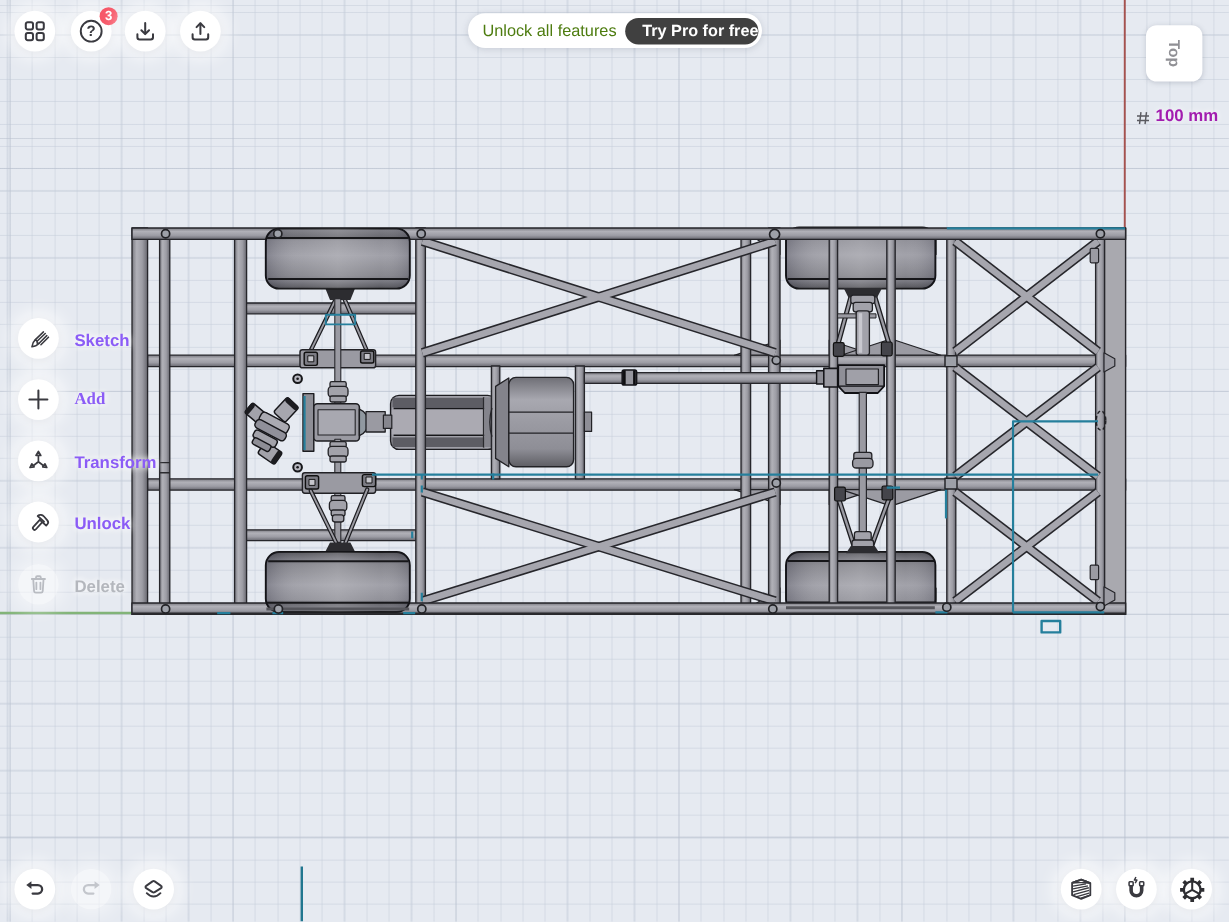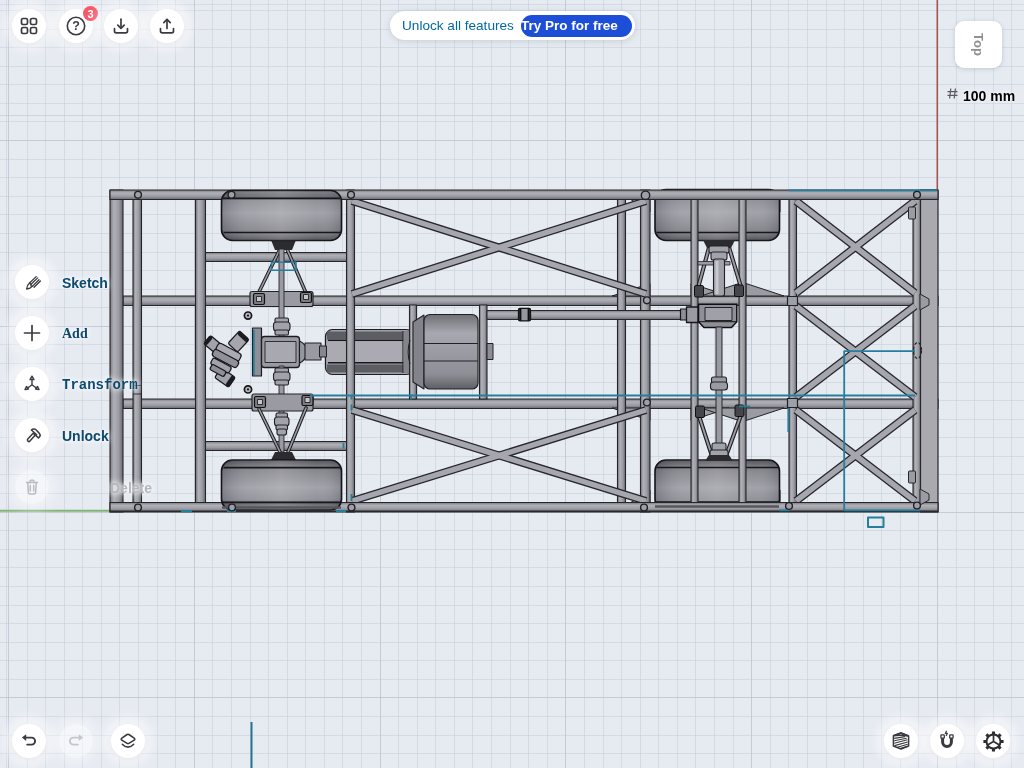--- a/index.html
+++ b/index.html
@@ -15,43 +15,43 @@
     repeating-linear-gradient(to bottom, rgba(195,203,216,0.5) 0 1px, transparent 1px 18.58px);
   background-position: 8px 0, 0 140px, 8px 0, 0 10px;
 }
 .btn {
   position:absolute; width:34px; height:34px; border-radius:50%;
   background:#fff; box-shadow:0 0 14px 6px rgba(255,255,255,0.75), 0 1px 5px rgba(90,100,120,0.25);
   display:flex; align-items:center; justify-content:center;
 }
 .btn.faded { background:rgba(255,255,255,0.55); box-shadow:0 0 14px 6px rgba(255,255,255,0.45); }
 .label {
-  position:absolute; font-size:14px; font-weight:700; color:#0c4a6e;
+  position:absolute; font-size:14px; font-weight:700; color:#8b5cf6;
   text-shadow:0 0 5px #fff, 0 0 8px #fff; white-space:nowrap;
 }
 #canvas { position:absolute; left:0; top:0; }
 #toppill {
   position:absolute; left:390px; top:11px; width:245px; height:29px;
   background:#fff; border-radius:15px; display:flex; align-items:center;
   box-shadow:0 1px 6px rgba(90,100,120,0.22);
 }
-#toppill .t1 { font-size:13.6px; color:#0369a1; margin-left:12px; }
+#toppill .t1 { font-size:13.6px; color:#4d7c0f; margin-left:12px; }
 #toppill .t2 {
-  position:absolute; right:3px; top:3.5px; height:22px; line-height:22px; width:111px; text-align:left;
-  background:#1d4ed8; border-radius:11px; color:#fff; font-size:13.5px; font-weight:700;
+  position:absolute; right:3px; top:3.5px; height:22px; line-height:22px; width:111px; text-align:right;
+  background:#404040; border-radius:11px; color:#fff; font-size:13.5px; font-weight:700;
 }
 #viewcube {
   position:absolute; left:955px; top:21px; width:47px; height:47px;
   background:#fff; border-radius:9px; box-shadow:0 1px 4px rgba(90,100,120,0.25);
   display:flex; align-items:center; justify-content:center;
 }
 #viewcube span { transform:rotate(90deg); font-size:13px; font-weight:700; color:#909095; }
 #gridlabel {
-  position:absolute; left:947px; top:88px; font-size:14px; font-weight:600; color:#000000;
-  display:flex; align-items:flex-start; text-shadow:0 0 5px #fff;
+  position:absolute; left:947px; top:88px; font-size:14px; font-weight:600; color:#a21caf;
+  display:flex; align-items:flex-end; text-shadow:0 0 5px #fff;
 }
 #badge {
   position:absolute; left:83px; top:6px; width:15px; height:15px; border-radius:50%;
   background:#f75768; color:#fff; font-size:11px; font-weight:700;
   display:flex; align-items:center; justify-content:center;
 }
 </style>
 </head>
 <body>
 <svg id="canvas" width="1024" height="768" viewBox="0 0 1024 768">
@@ -466,39 +466,39 @@
 </div>
 <div class="label" style="left:62px;top:325.5px;font-family:Liberation Serif, serif;">Add</div>
 <div class="btn" style="left:15px;top:367px;">
 <svg width="22" height="22" viewBox="0 0 22 22" fill="none" stroke="#3a3a40" stroke-width="1.4" stroke-linejoin="round">
 <path d="M11 11.8V6.5M11 11.8 6.4 15.3M11 11.8l4.6 3.5"></path>
 <path d="M9 6.5h4L11 3.2z"></path>
 <path d="M5.5 13.5 4 16.6 7.4 16z"></path>
 <path d="M16.5 13.5 18 16.6 14.6 16z"></path>
 </svg>
 </div>
-<div class="label" style="left:62px;top:376.5px;font-family:Liberation Mono, monospace;">Transform</div>
+<div class="label" style="left:62px;top:376.5px;">Transform</div>
 <div class="btn" style="left:15px;top:418px;">
 <svg width="21" height="21" viewBox="0 0 21 21" fill="none" stroke="#3a3a40" stroke-width="1.5" stroke-linecap="round" stroke-linejoin="round">
 <g transform="rotate(42 11 11)">
 <path d="M5.8 7.6 C6 5.4 8 4.2 10 4.4 L14.2 4.9 C15.6 5.1 16.4 6 16.4 7.3 V8.8 H12.9 V7.6 z"></path>
 <path d="M9.2 8.8 h2.9 V16.8 a1.45 1.45 0 0 1 -2.9 0z"></path>
 </g>
 </svg>
 </div>
 <div class="label" style="left:62px;top:427.5px;">Unlock</div>
 <div class="btn faded" style="left:15px;top:470px;">
 <svg width="20" height="20" viewBox="0 0 20 20" fill="none" stroke="#b9bcc2" stroke-width="1.5" stroke-linecap="round">
 <path d="M4.5 5.5h11"></path>
       <path d="M8 5.5V4.2a1 1 0 0 1 1-1h2a1 1 0 0 1 1 1v1.3"></path>
 <path d="M5.7 5.5 6.4 15.6a1.4 1.4 0 0 0 1.4 1.3h4.4a1.4 1.4 0 0 0 1.4-1.3l0.7-10.1"></path>
 <path d="M8.3 8.5v5.5M11.7 8.5v5.5"></path>
 </svg>
 </div>
-<div class="label" style="left:62px;top:479.5px;color:#b4b7bd;margin-left:48px;">Delete</div>
+<div class="label" style="left:62px;top:479.5px;color:#b4b7bd;">Delete</div>
 
 <div class="btn" style="left:12px;top:724px;">
 <svg width="20" height="20" viewBox="0 0 20 20" fill="none" stroke="#3a3a40" stroke-width="1.9" stroke-linecap="round">
 <path d="M5.8 6.6 H12.6 a3.5 3.5 0 0 1 0 7 H8.2"></path>
 <path d="M7.2 3.3 2.9 6.6 7.2 9.9z" fill="#3a3a40" stroke="none"></path>
 </svg>
 </div>
 <div class="btn faded" style="left:59px;top:724px;">
 <svg width="20" height="20" viewBox="0 0 20 20" fill="none" stroke="#c3c6cc" stroke-width="1.9" stroke-linecap="round">
 <path d="M14.2 6.6 H7.4 a3.5 3.5 0 0 0 0 7 H11.8"></path>

